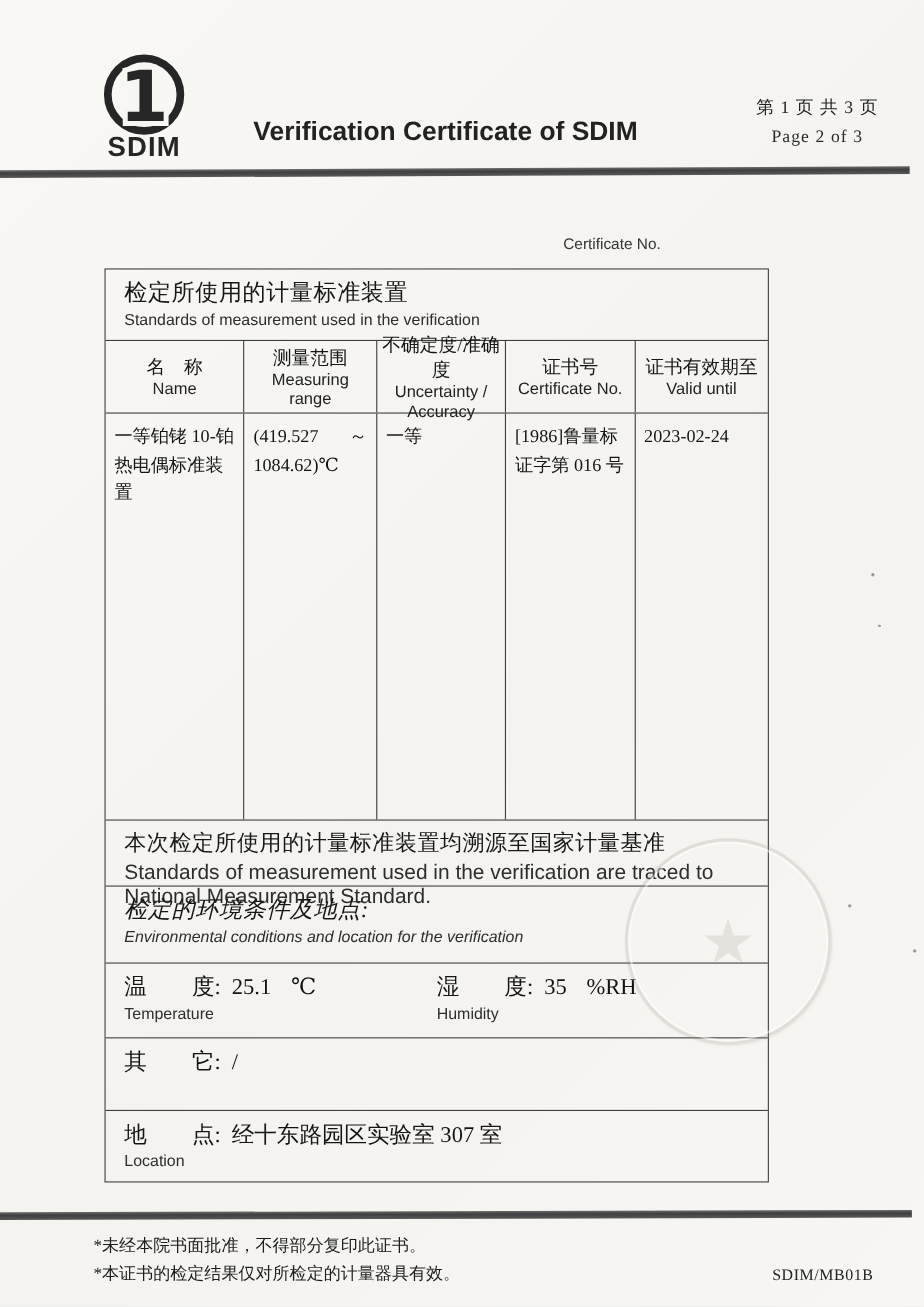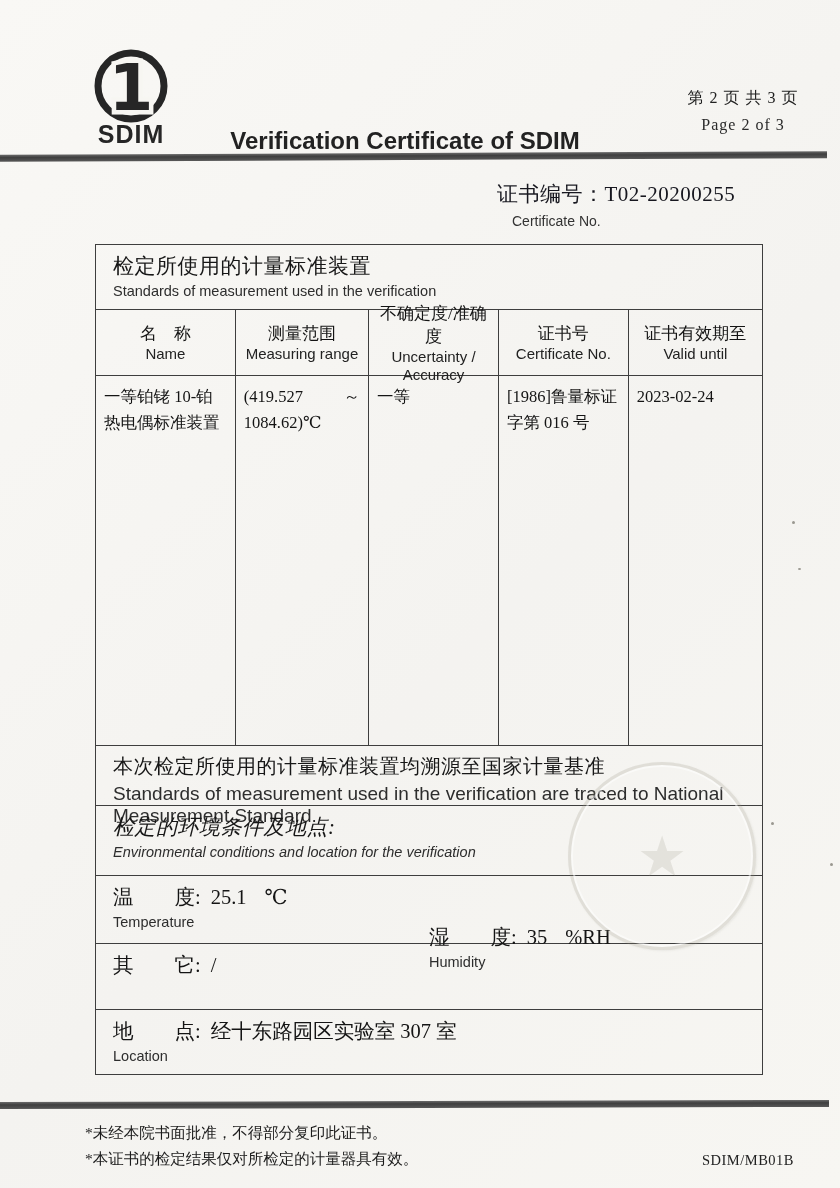--- a/index.html
+++ b/index.html
@@ -22,37 +22,37 @@
     font-weight: bold; font-size: 25px; letter-spacing: 1px; color: #262626; margin-top: -12px;
   }
   .title-cn {
     position: absolute; left: 170px; top: 56px; width: 470px;
     font-size: 34px; font-weight: 600; letter-spacing: 0.5px;
     text-align: center; color: #1b1b1b;
   }
   .title-en {
     position: absolute; left: 170px; top: 106px; width: 470px;
     font-family: "Liberation Sans", "DejaVu Sans", sans-serif;
-    font-size: 24px; font-weight: bold; text-align: center; color: #222; margin-top: 21px;
+    font-size: 24px; font-weight: bold; text-align: center; color: #222;
   }
   .page-info { position: absolute; left: 668px; top: 88px; width: 150px; text-align: center; }
   .page-info .cn { font-size: 16px; color: #222; letter-spacing: 1px; }
   .page-info .en { font-size: 16px; color: #2a2a2a; margin-top: 7px; letter-spacing: 1px; }
 
   .rule { position: absolute; left: 0; height: 7px; background: linear-gradient(to bottom,#6a6a6a,#3f3f3f 40%,#585858); }
   .rule-top { top: 153px; width: 827px; transform: rotate(-0.25deg); }
   .rule-bottom { top: 1101px; width: 829px; transform: rotate(-0.15deg); }
 
   
   .cert-line { position: absolute; left: 497px; top: 180px; font-size: 21px; color: #17171f; letter-spacing: 0.5px; }
   .cert-en { position: absolute; left: 512px; top: 213px; font-family: "Liberation Sans", "DejaVu Sans", sans-serif; font-size: 14px; color: #333; }
 
   
   .main-box {
-    position: absolute; left: 95px; top: 244px; width: 668px; height: 831px;
+    position: absolute; left: 95px; top: 244px; width: 604px; height: 831px;
     border: 1.5px solid #3e3e3e;
     display: flex; flex-direction: column;
   }
   .sec { border-bottom: 1px solid #3e3e3e; }
   .sec:last-child { border-bottom: none; }
   .sec-pad { padding: 7px 0 0 17px; }
   .h-cn { font-size: 21px; color: #171717; letter-spacing: 0.5px; }
   .h-en { font-family: "Liberation Sans", "DejaVu Sans", sans-serif; font-size: 14.5px; color: #2d2d2d; margin-top: 3px; }
 
   .sec-title { height: 65px; }
@@ -72,21 +72,21 @@
   
   .sec-trace { height: 60px; }
   .sec-env-title { height: 70px; font-style: italic; }
   .sec-temp { height: 68px; position: relative; }
   .sec-others { height: 66px; }
   .sec-loc { height: 65px; flex: 1; }
   .kv { font-size: 20.5px; color: #141414; }
   .kv .val { margin-left: 10px; }
   .kv .unit { margin-left: 18px; }
   .kv-en { font-family: "Liberation Sans", "DejaVu Sans", sans-serif; font-size: 14.5px; color: #2d2d2d; margin-top: 3px; }
-  .half-right { position: absolute; left: 50%; top: 7px; margin-top: 40px; }
+  .half-right { position: absolute; left: 50%; top: 7px; }
 
   
   .seal {
     position: absolute; left: 568px; top: 762px; width: 188px; height: 188px;
     border-radius: 50%;
     border: 3px solid rgba(150,144,128,0.22);
     box-shadow: inset 0 0 0 2px rgba(255,255,255,0.5), 1px 1px 2px rgba(150,144,128,0.12);
     pointer-events: none;
   }
   .seal-inner {
@@ -112,27 +112,26 @@
         <text x="48" y="64" text-anchor="middle" font-family="DejaVu Sans, sans-serif" font-weight="bold" font-size="64" stroke="#f7f6f2" stroke-width="9" fill="none">1</text>
         <text x="48" y="64" text-anchor="middle" font-family="DejaVu Sans, sans-serif" font-weight="bold" font-size="64" fill="#262626">1</text>
       </svg>
     </span>
     <div class="logo-label">SDIM</div>
   </div>
 
   <div class="title-en">Verification Certificate of SDIM</div>
 
   <div class="page-info">
-    <div class="cn">第 2 页 共 3 页</div>
+    <div class="cn">第 1 页 共 3 页</div>
     <div class="en">Page 2 of 3</div>
   </div>
 
   <div class="rule rule-top"></div>
 
-  <div class="cert-line">证书编号：T02-20200255</div>
   <div class="cert-en">Certificate No.</div>
 
   <div class="main-box">
 
     <div class="sec sec-title sec-pad">
       <div class="h-cn">检定所使用的计量标准装置</div>
       <div class="h-en">Standards of measurement used in the verification</div>
     </div>
 
     <div class="sec thead">

